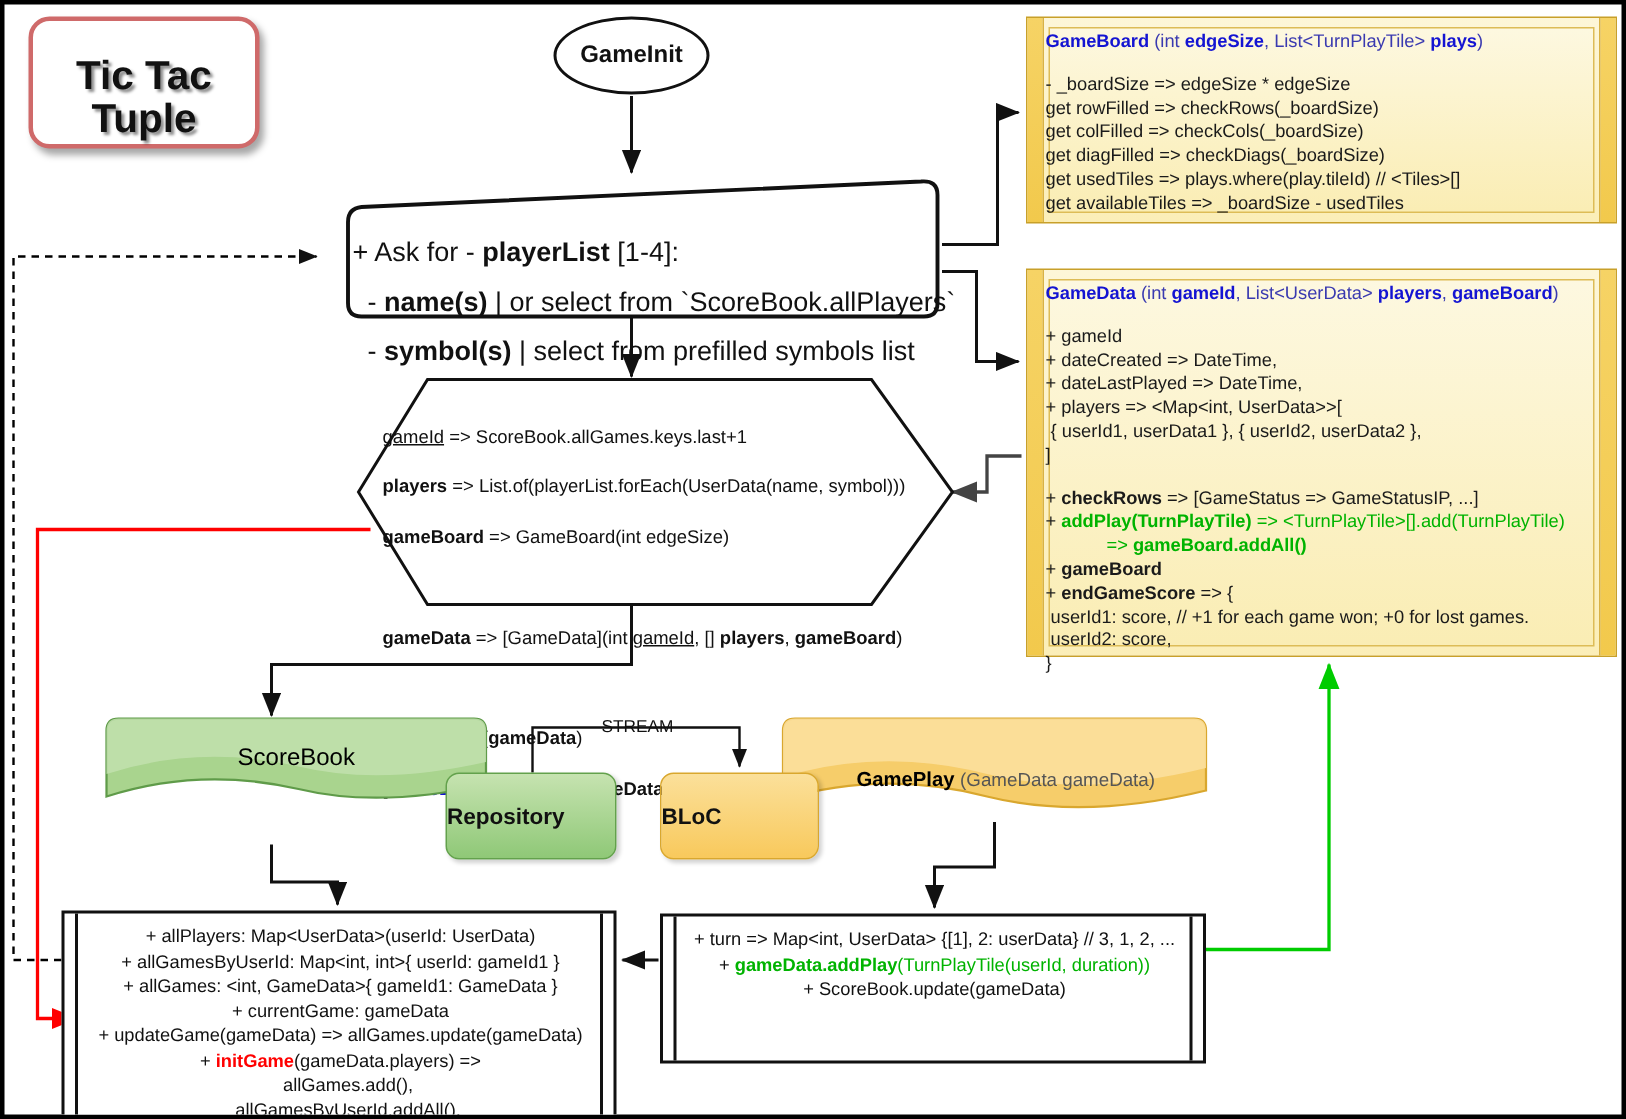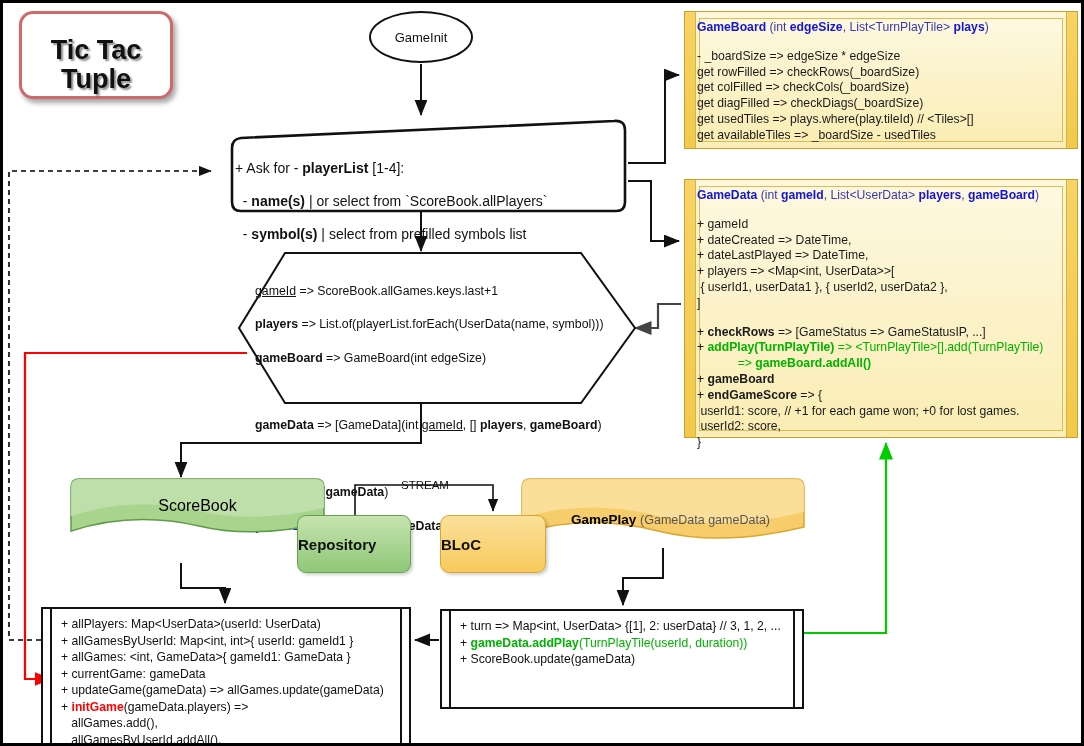--- a/index.html
+++ b/index.html
@@ -13,22 +13,22 @@
   
   .title-box{left:16px;top:8px;width:154px;height:88px;background:#fff;border:3px solid #cf6a6a;
              border-radius:14px;display:flex;align-items:center;justify-content:center;
              box-shadow:3px 4px 5px rgba(0,0,0,.35);}
   .title-box span{font-size:27px;font-weight:bold;color:#111;line-height:1.08;text-align:center;
              text-shadow:2px 2px 2px rgba(0,0,0,.45);margin-top:20px;}
 
   
   .oval{left:366px;top:8px;width:104px;height:52px;border:2.5px solid #111;border-radius:50%;
         display:flex;align-items:center;justify-content:center;background:#fff;}
-  .oval span{font-size:13px;font-weight:normal;color:#111;}
-  .ask-text{left:232px;top:140px;font-size:14px;color:#111;line-height:16.5px;}
+  .oval span{font-size:16px;font-weight:bold;color:#111;}
+  .ask-text{left:232px;top:140px;font-size:18px;color:#111;line-height:16.5px;}
   .hex-text{left:252px;top:263px;font-size:12.3px;color:#111;line-height:16.8px;}
 
   
   .uml{border:1px solid #c8a02a;background:linear-gradient(180deg,#fdf6d8 0%,#fbeeb8 100%);}
   .uml .band{position:absolute;left:0;top:0;bottom:0;width:10px;
         background:linear-gradient(180deg,#f6d365 0%,#f2c94c 100%);border-right:1px solid #d9b244;}
   .uml .band2{position:absolute;right:0;top:0;bottom:0;width:10px;
         background:linear-gradient(180deg,#f6d365 0%,#f2c94c 100%);border-left:1px solid #d9b244;}
   .uml .body{position:absolute;left:14px;right:14px;top:6px;bottom:6px;
         background:linear-gradient(180deg,#fdf8e0 0%,#faedb4 100%);border:1px solid #ddbc57;}
@@ -48,21 +48,21 @@
   .rbox{border-radius:9px;display:flex;align-items:center;justify-content:flex-start;}
   .rbox span{font-size:15px;font-weight:bold;color:#111;}
   #repository-box{left:294px;top:512px;width:114px;height:58px;
      background:linear-gradient(180deg,#c6e3b0 0%,#8fc877 100%);border:1.5px solid #63a14c;
      box-shadow:2px 2px 3px rgba(0,0,0,.18);}
   #bloc-box{left:437px;top:512px;width:106px;height:58px;
      background:linear-gradient(180deg,#fbe09a 0%,#f8c95c 100%);border:1.5px solid #d9a72e;
      box-shadow:2px 2px 3px rgba(0,0,0,.18);}
 
   
-  .proc{background:#fff;border:2.5px solid #111;}
+  .proc{background:#fff;border:2.5px solid #111;text-align:center;}
   .proc .bar-l{position:absolute;left:7px;top:0;bottom:0;width:0;border-left:2px solid #111;}
   .proc .bar-r{position:absolute;right:7px;top:0;bottom:0;width:0;border-right:2px solid #111;}
   .proc .ptxt{position:absolute;left:18px;top:7px;right:16px;font-size:12.2px;color:#111;line-height:16.5px;}
 
   #scorebook-detail{left:38px;top:604px;width:370px;height:140px;}
   #turn-detail{left:437px;top:606px;width:364px;height:100px;}
 
   .stream-label{left:398px;top:476px;font-size:11.5px;color:#111;}
 </style>
 </head>

